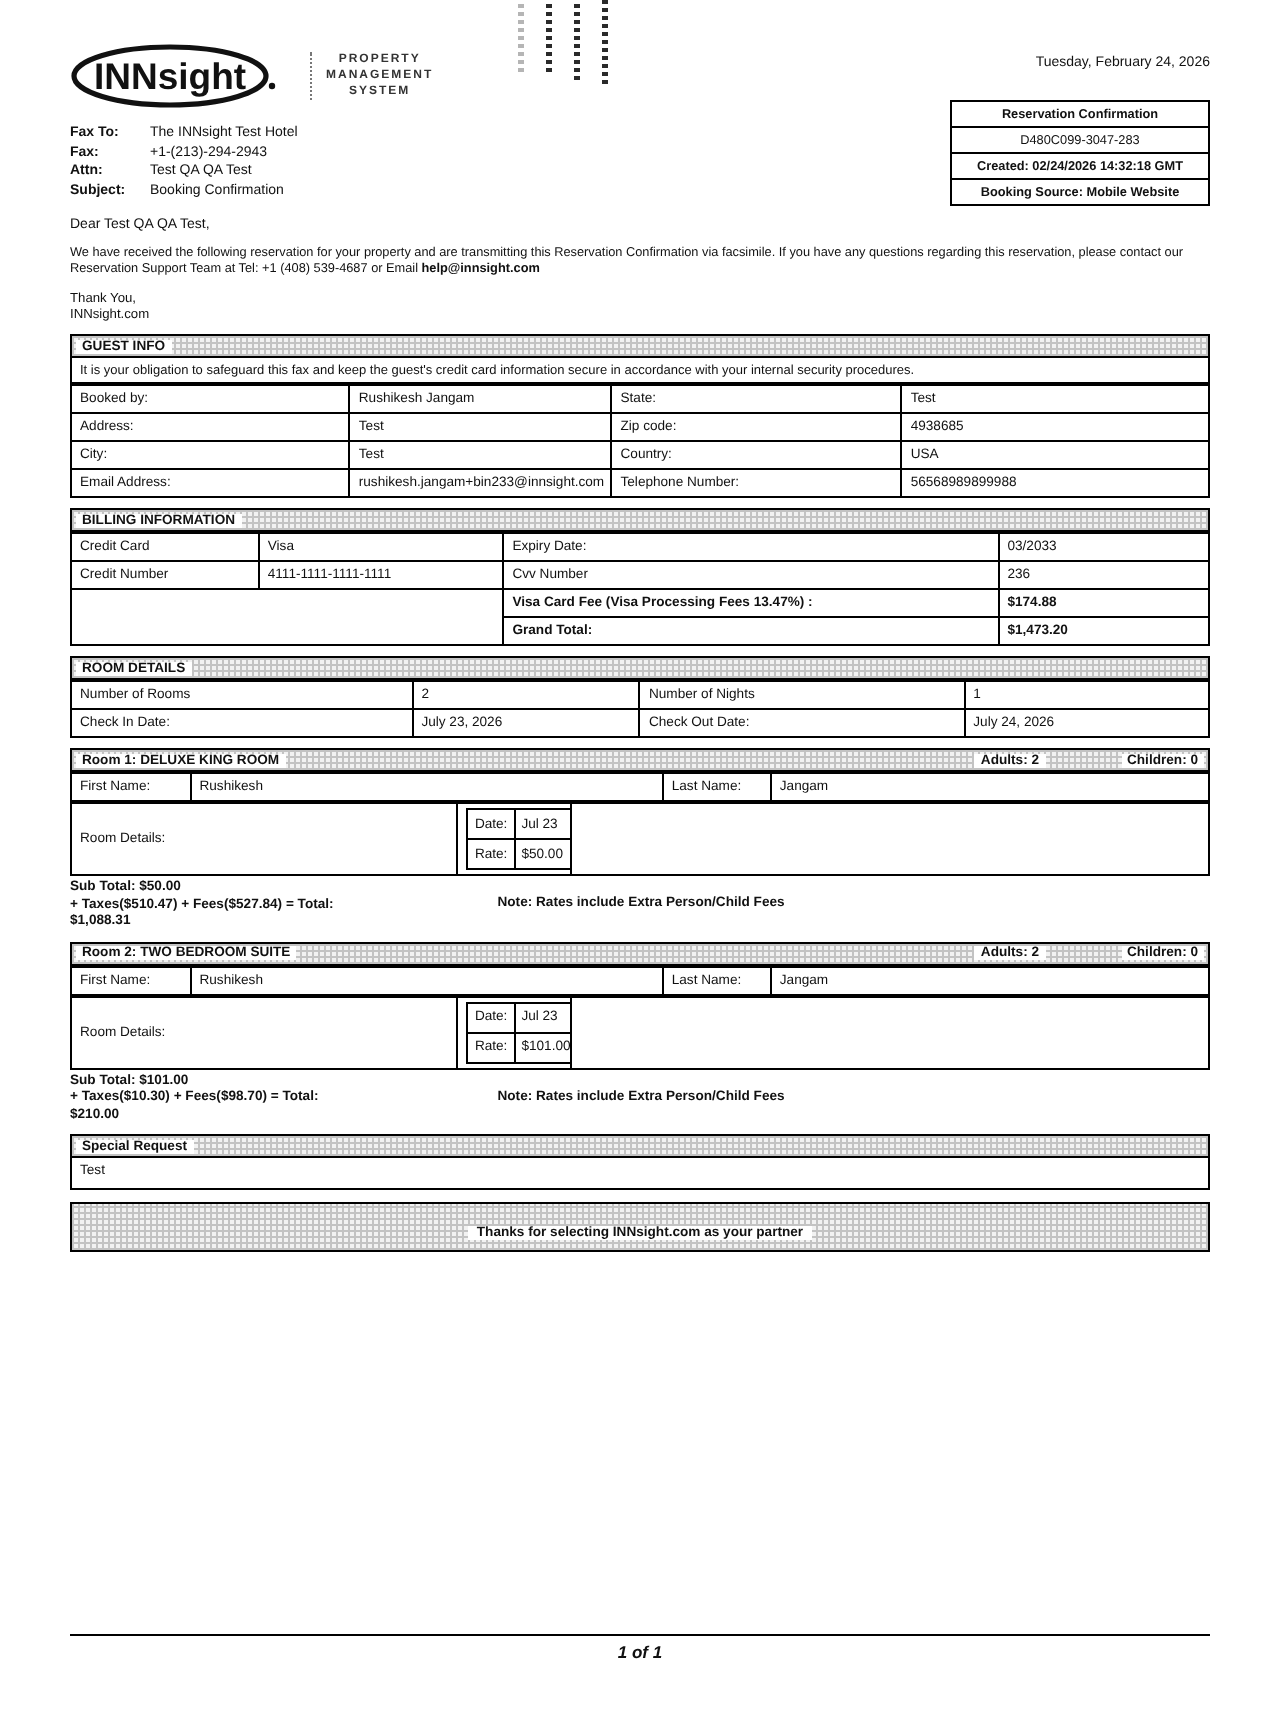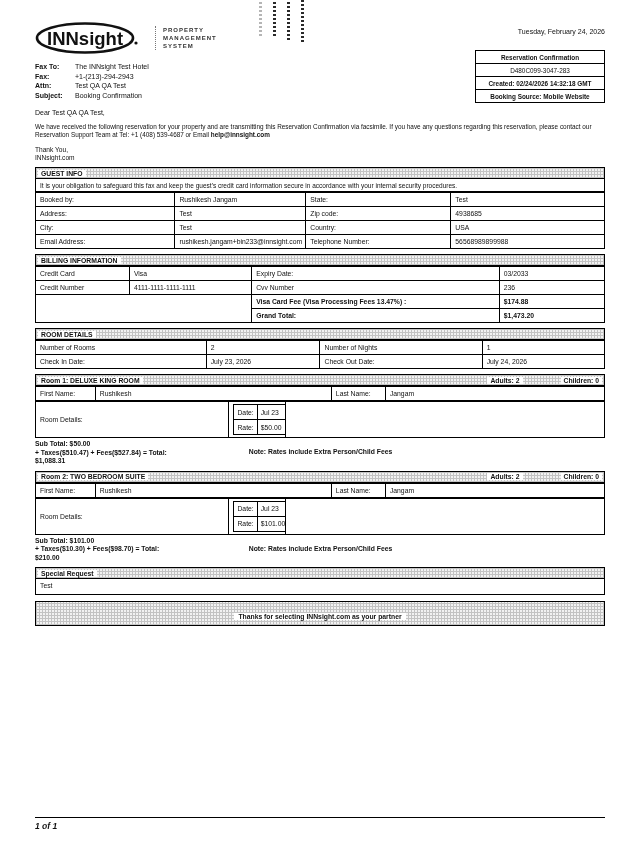--- a/index.html
+++ b/index.html
@@ -3,21 +3,21 @@
 <meta charset="utf-8">
 <style>
   html,body{margin:0;padding:0;background:#ffffff;}
   .page{position:relative;width:635px;height:857px;background:#fff;overflow:hidden;
         font-family:"Liberation Sans",sans-serif;color:#111;}
   .content{position:absolute;left:35px;top:0;width:570px;}
 
   
   .header-row{display:flex;margin-top:20px;}
   .header-left{flex:1;}
-  .logo-row{display:flex;align-items:center;gap:8px;}
+  .logo-row{display:flex;align-items:center;gap:8px;text-align:center;}
   .logo-svg{display:block;}
   .tagline{font-size:6px;font-weight:bold;color:#333;letter-spacing:1px;line-height:8px;
            border-left:1px dotted #777;padding-left:7px;}
   .vmarks{position:absolute;left:224px;top:-4px;display:flex;gap:11px;}
   .vmark{width:3px;background:repeating-linear-gradient(0deg,#2a2a2a 0 2px,transparent 2px 4px);}
   .vmark.light{background:repeating-linear-gradient(0deg,#b5b5b5 0 2px,transparent 2px 4px);}
 
   .header-right{width:150px;display:flex;flex-direction:column;align-items:flex-end;}
   .doc-date{font-size:7px;margin-top:8px;white-space:nowrap;}
   .conf-box{margin-top:15px;width:128px;border:1px solid #000;}
@@ -57,21 +57,21 @@
   .totals{display:flex;font-size:6.8px;line-height:8.5px;margin-top:2px;}
   .totals .left{width:37.5%;font-weight:bold;}
   .totals .note{font-weight:bold;padding-top:8px;}
 
   .sr-box{border:1px solid #000;border-top:none;font-size:6.8px;padding:3px 4px;height:9px;}
 
   .banner{margin-top:6px;border:1px solid #000;padding:2.5px 2px;text-align:center;}
   .banner .lab{font-size:6.8px;font-weight:bold;background:#fff;padding:0 4px;}
 
   .page-footer{position:absolute;left:35px;right:30px;bottom:26px;border-top:1.5px solid #000;
-               text-align:left;font-size:8.5px;font-weight:bold;font-style:italic;padding-top:3px;}
+               text-align:center;font-size:8.5px;font-weight:bold;font-style:italic;padding-top:3px;}
 </style>
 </head>
 <body>
 
 <div class="page">
   <div class="content">
 
     <div class="header-row">
       <div class="header-left">
         <div class="logo-row">

